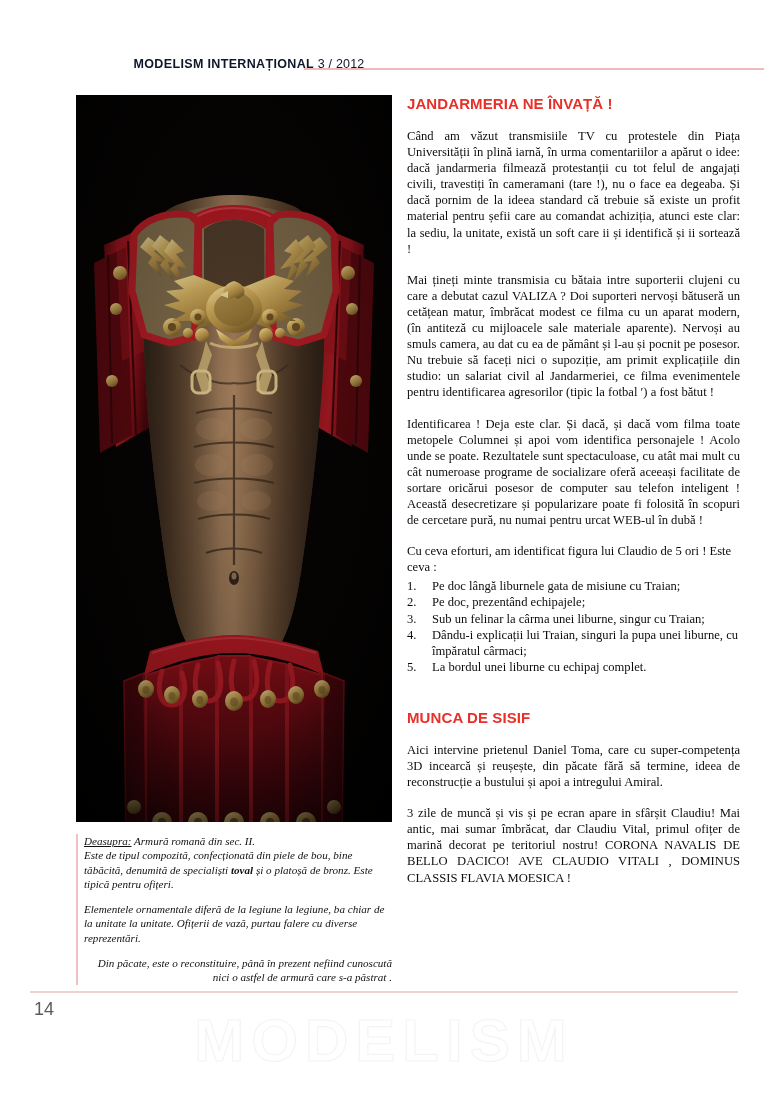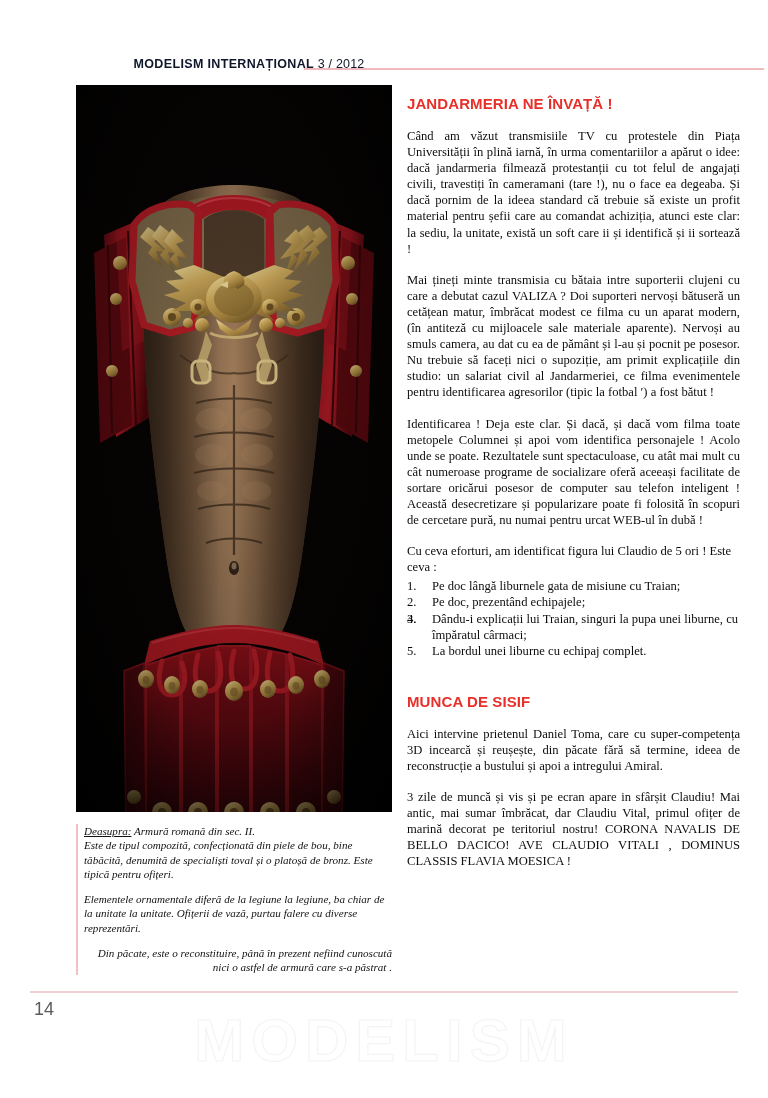--- a/index.html
+++ b/index.html
@@ -41,21 +41,21 @@
   }
   #masthead-title .issue {
     font-weight: normal;
     font-family: "Liberation Sans", sans-serif;
     letter-spacing: 0.2px;
   }
 
   
   #left-col {
     position: absolute;
-    left: 76px; top: 85px;
+    left: 76px; top: 95px;
     width: 316px;
   }
 
   
   #armour-figure {
     position: relative;
     width: 316px;
     height: 727px;
     background: #050302;
     overflow: hidden;
@@ -79,21 +79,21 @@
     font-family: "Liberation Serif", serif;
     font-style: italic;
     font-size: 11.1px;
     line-height: 14.3px;
     color: #111;
     margin: 0 0 11px 0;
     text-align: left;
   }
   .caption-p:last-child { margin-bottom: 0; text-align: right; }
   .cap-underline { text-decoration: underline; font-style: italic; }
-  .cap-bold { font-weight: normal; font-style: italic; }
+  .cap-bold { font-weight: bold; font-style: italic; }
 
   
   #right-col {
     position: absolute;
     left: 407px; top: 95px;
     width: 333px;
   }
   .section-head {
     font-family: Liberation Sans, sans-serif;
     font-weight: bold;
@@ -461,21 +461,21 @@
   <p class="body-p tight nojust">Cu ceva eforturi, am identificat figura lui Claudio de 5 ori ! Este ceva :</p>
 
   <ol id="claudio-list">
     <li>
       <span class="num">1.</span><span>Pe doc lângă liburnele gata de misiune cu Traian;</span>
     </li>
     <li>
       <span class="num">2.</span><span>Pe doc, prezentând echipajele;</span>
     </li>
     <li>
-      <span class="num">3.</span>
+      <span class="num">3.</span><span>Sub un felinar la cârma unei liburne, singur cu Traian;</span>
     </li>
     <li>
       <span class="num">4.</span><span>Dându-i explicații lui Traian, singuri la pupa unei liburne, cu împăratul cârmaci;</span>
     </li>
     <li>
       <span class="num">5.</span><span>La bordul unei liburne cu echipaj complet.</span>
     </li>
   </ol>
 
   <h2 class="section-head second">MUNCA DE SISIF</h2>

